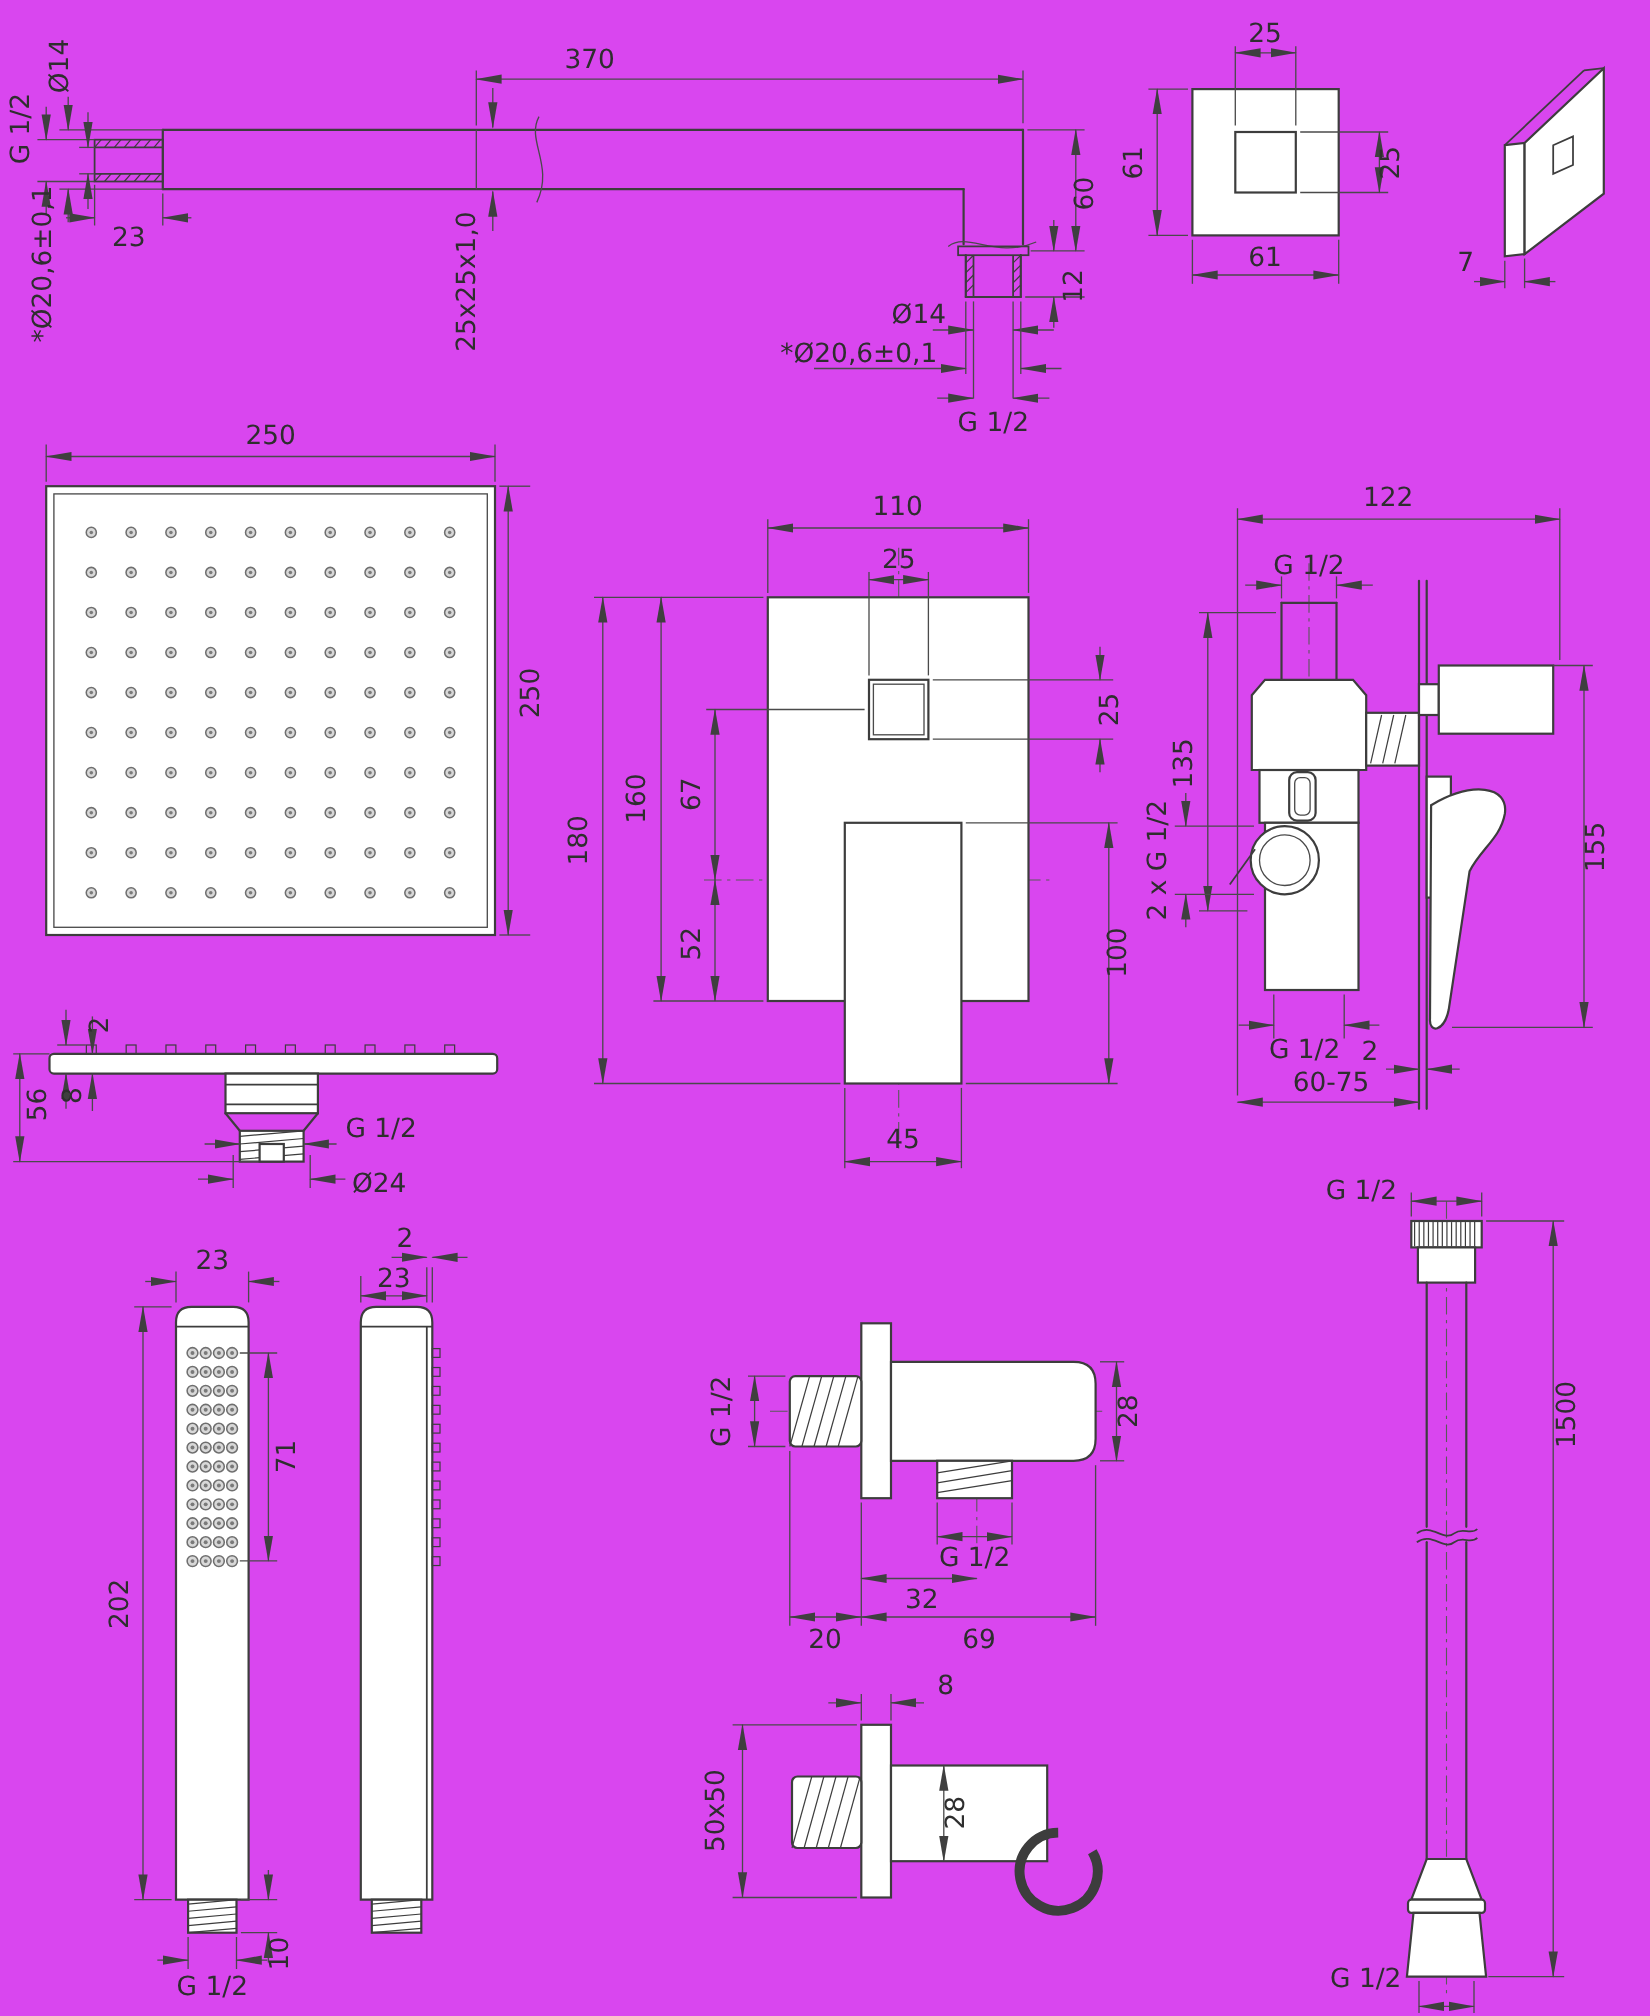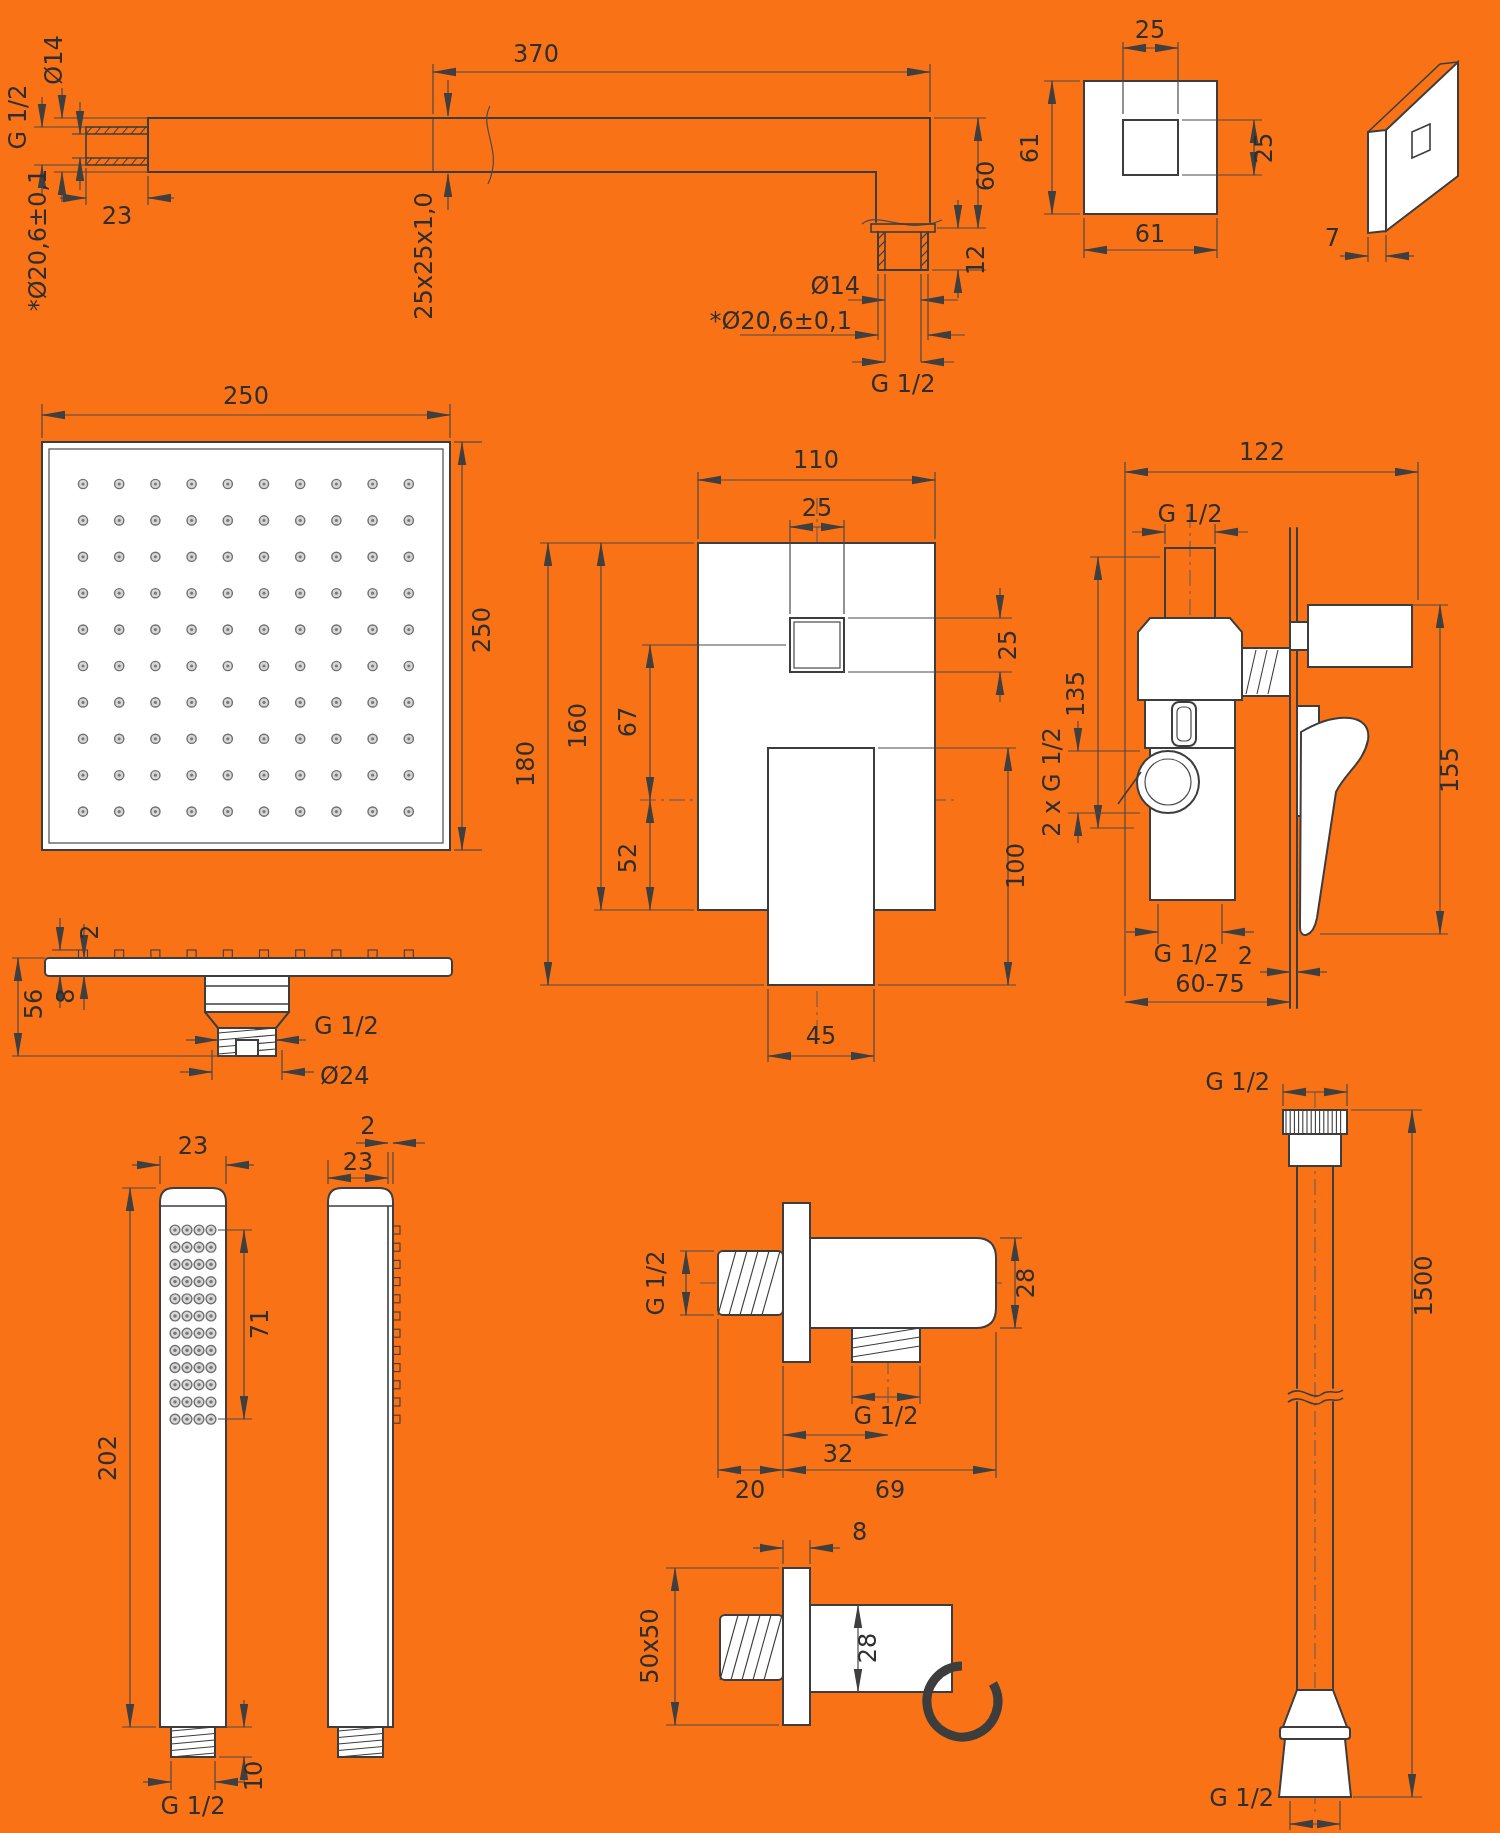--- a/index.html
+++ b/index.html
@@ -1,16 +1,16 @@
 <!DOCTYPE html>
 <html><head>
 <meta charset="utf-8">
 <style>
   html,body{margin:0;padding:0;background:#ffffff;}
-  .sheet{width:1500px;height:1833px;background:#f97316;position:relative;font-family:"DejaVu Sans",sans-serif;}
+  .sheet{width:1500px;height:1833px;background:#d946ef;position:relative;font-family:"DejaVu Sans",sans-serif;}
   svg{display:block;}
   .ln{stroke:#3d3d3d;stroke-width:2;fill:none;stroke-linecap:round;}
   .ln2{stroke:#3d3d3d;stroke-width:1.6;fill:none;}
   .fw{stroke:#3d3d3d;stroke-width:2;fill:#ffffff;}
   .thin{stroke:#4a4a4a;stroke-width:1.2;fill:none;}
   .dim{stroke:#4a4a4a;stroke-width:1.2;fill:none;}
   .cl{stroke:#5a5a5a;stroke-width:1;fill:none;stroke-dasharray:16 5 3 5;}
   .t{font-size:24px;fill:#2e2e2e;}
   .dot{fill:#d8d8d8;stroke:#6f6f6f;stroke-width:1.4;}
   .dotc{fill:#7a7a7a;stroke:none;}

